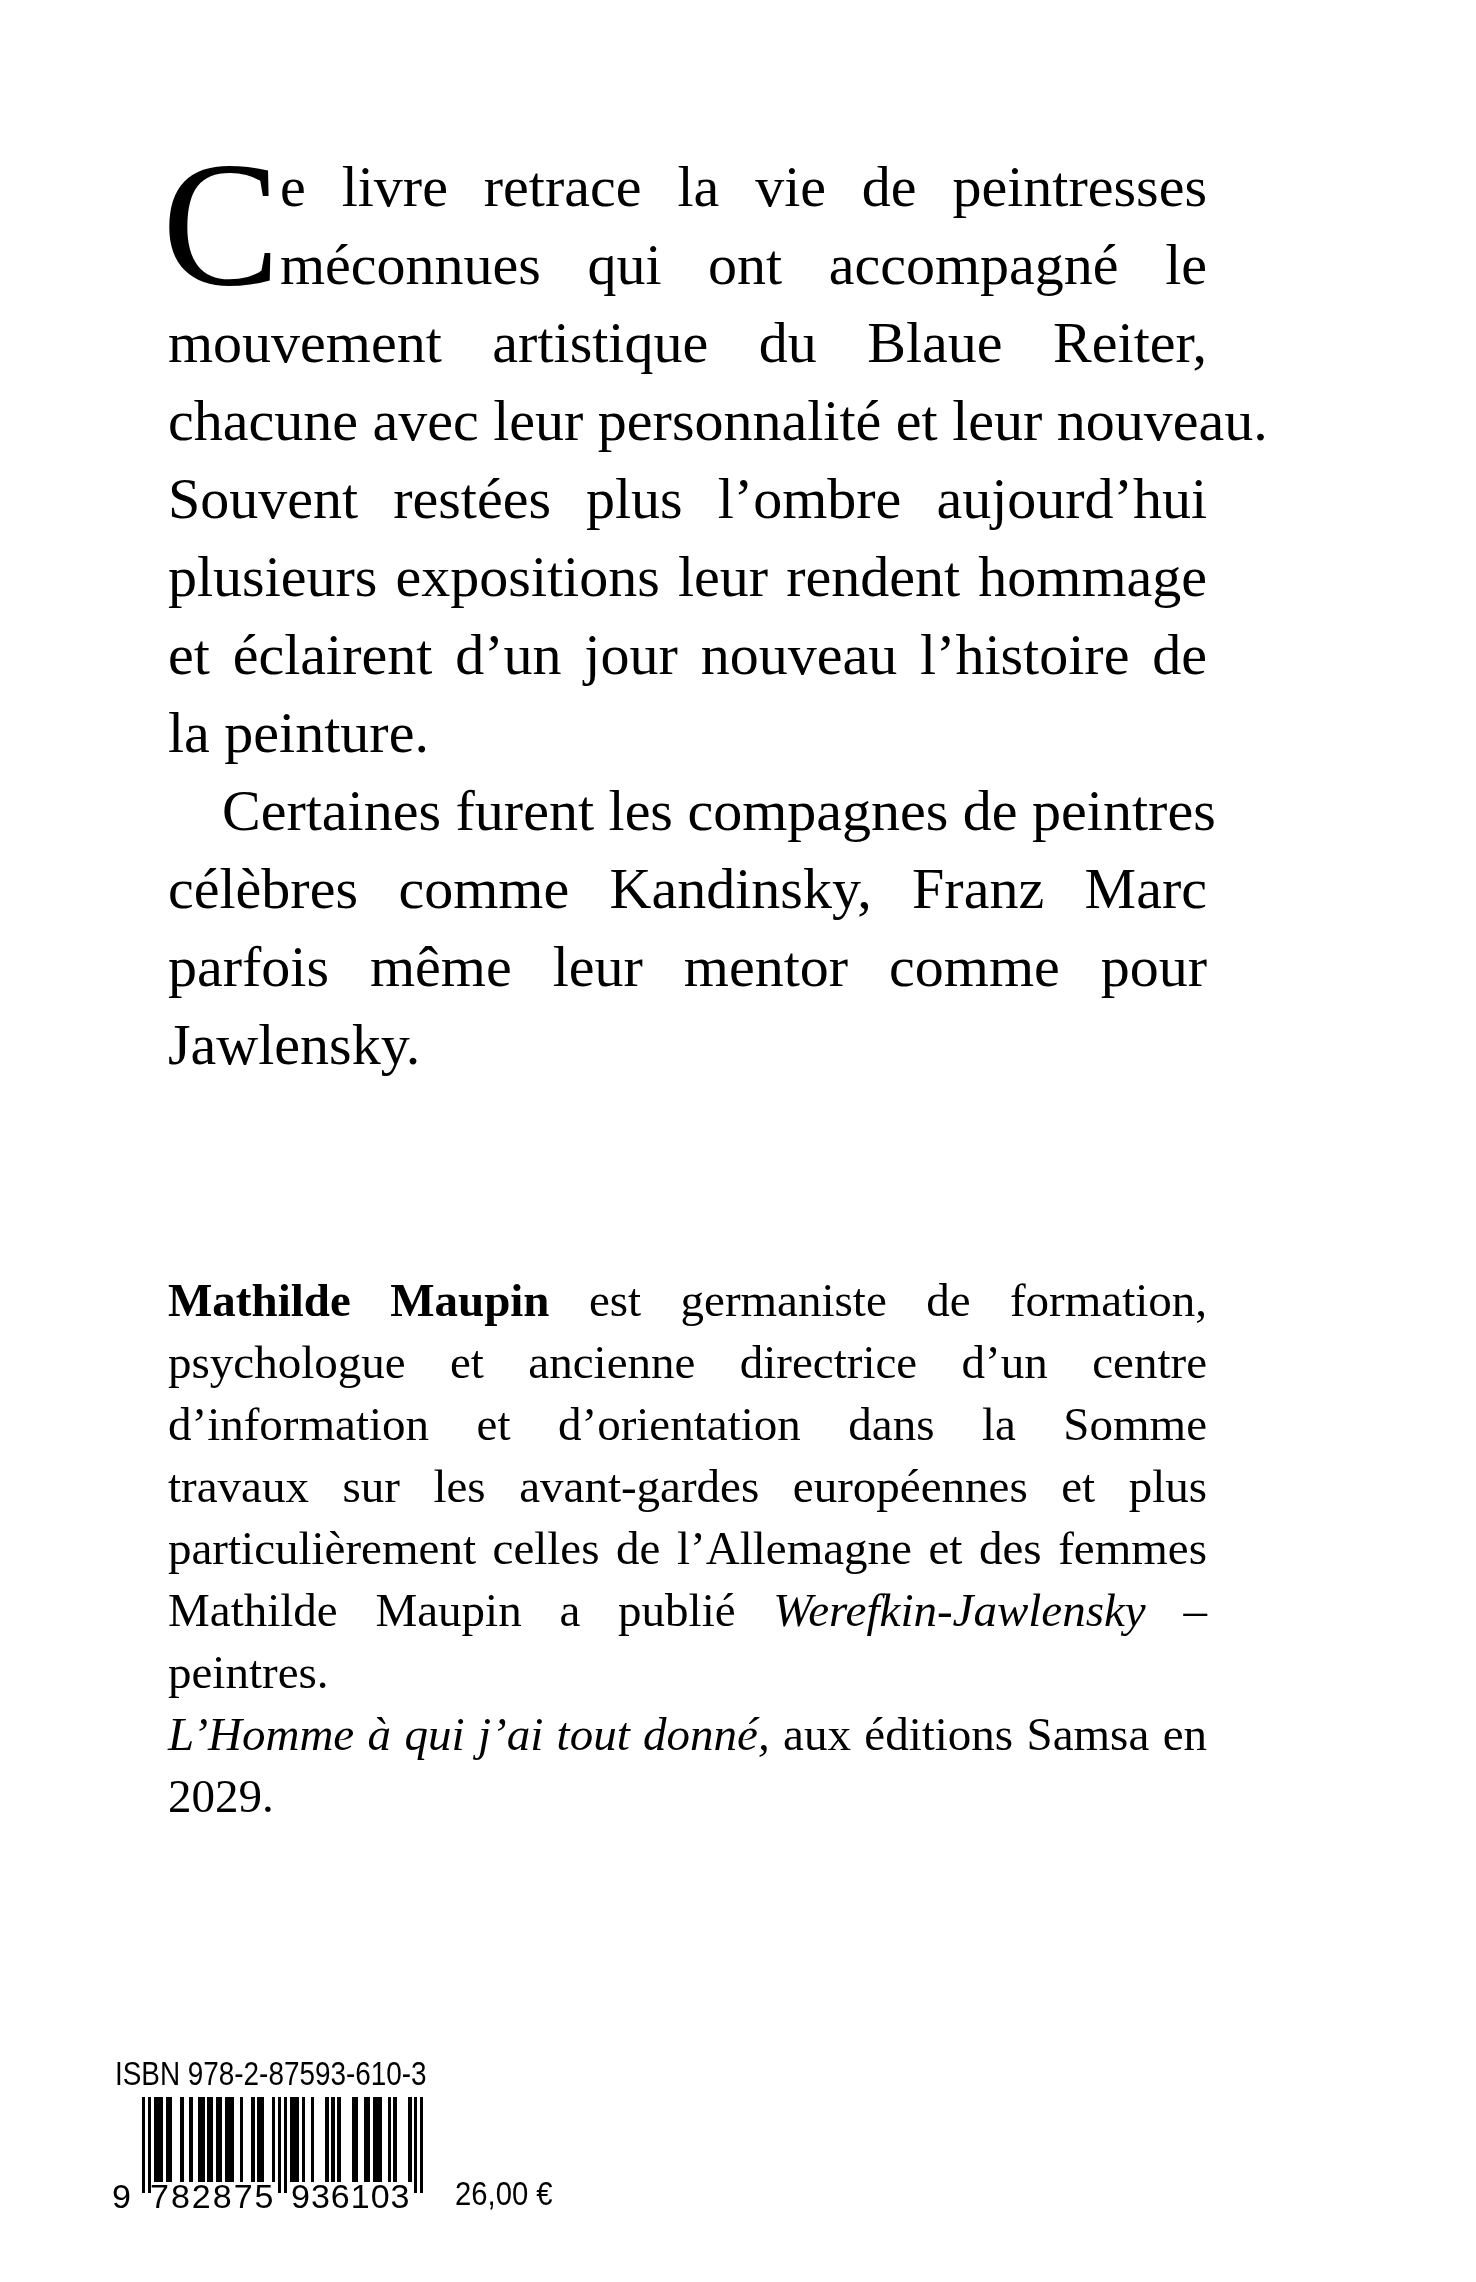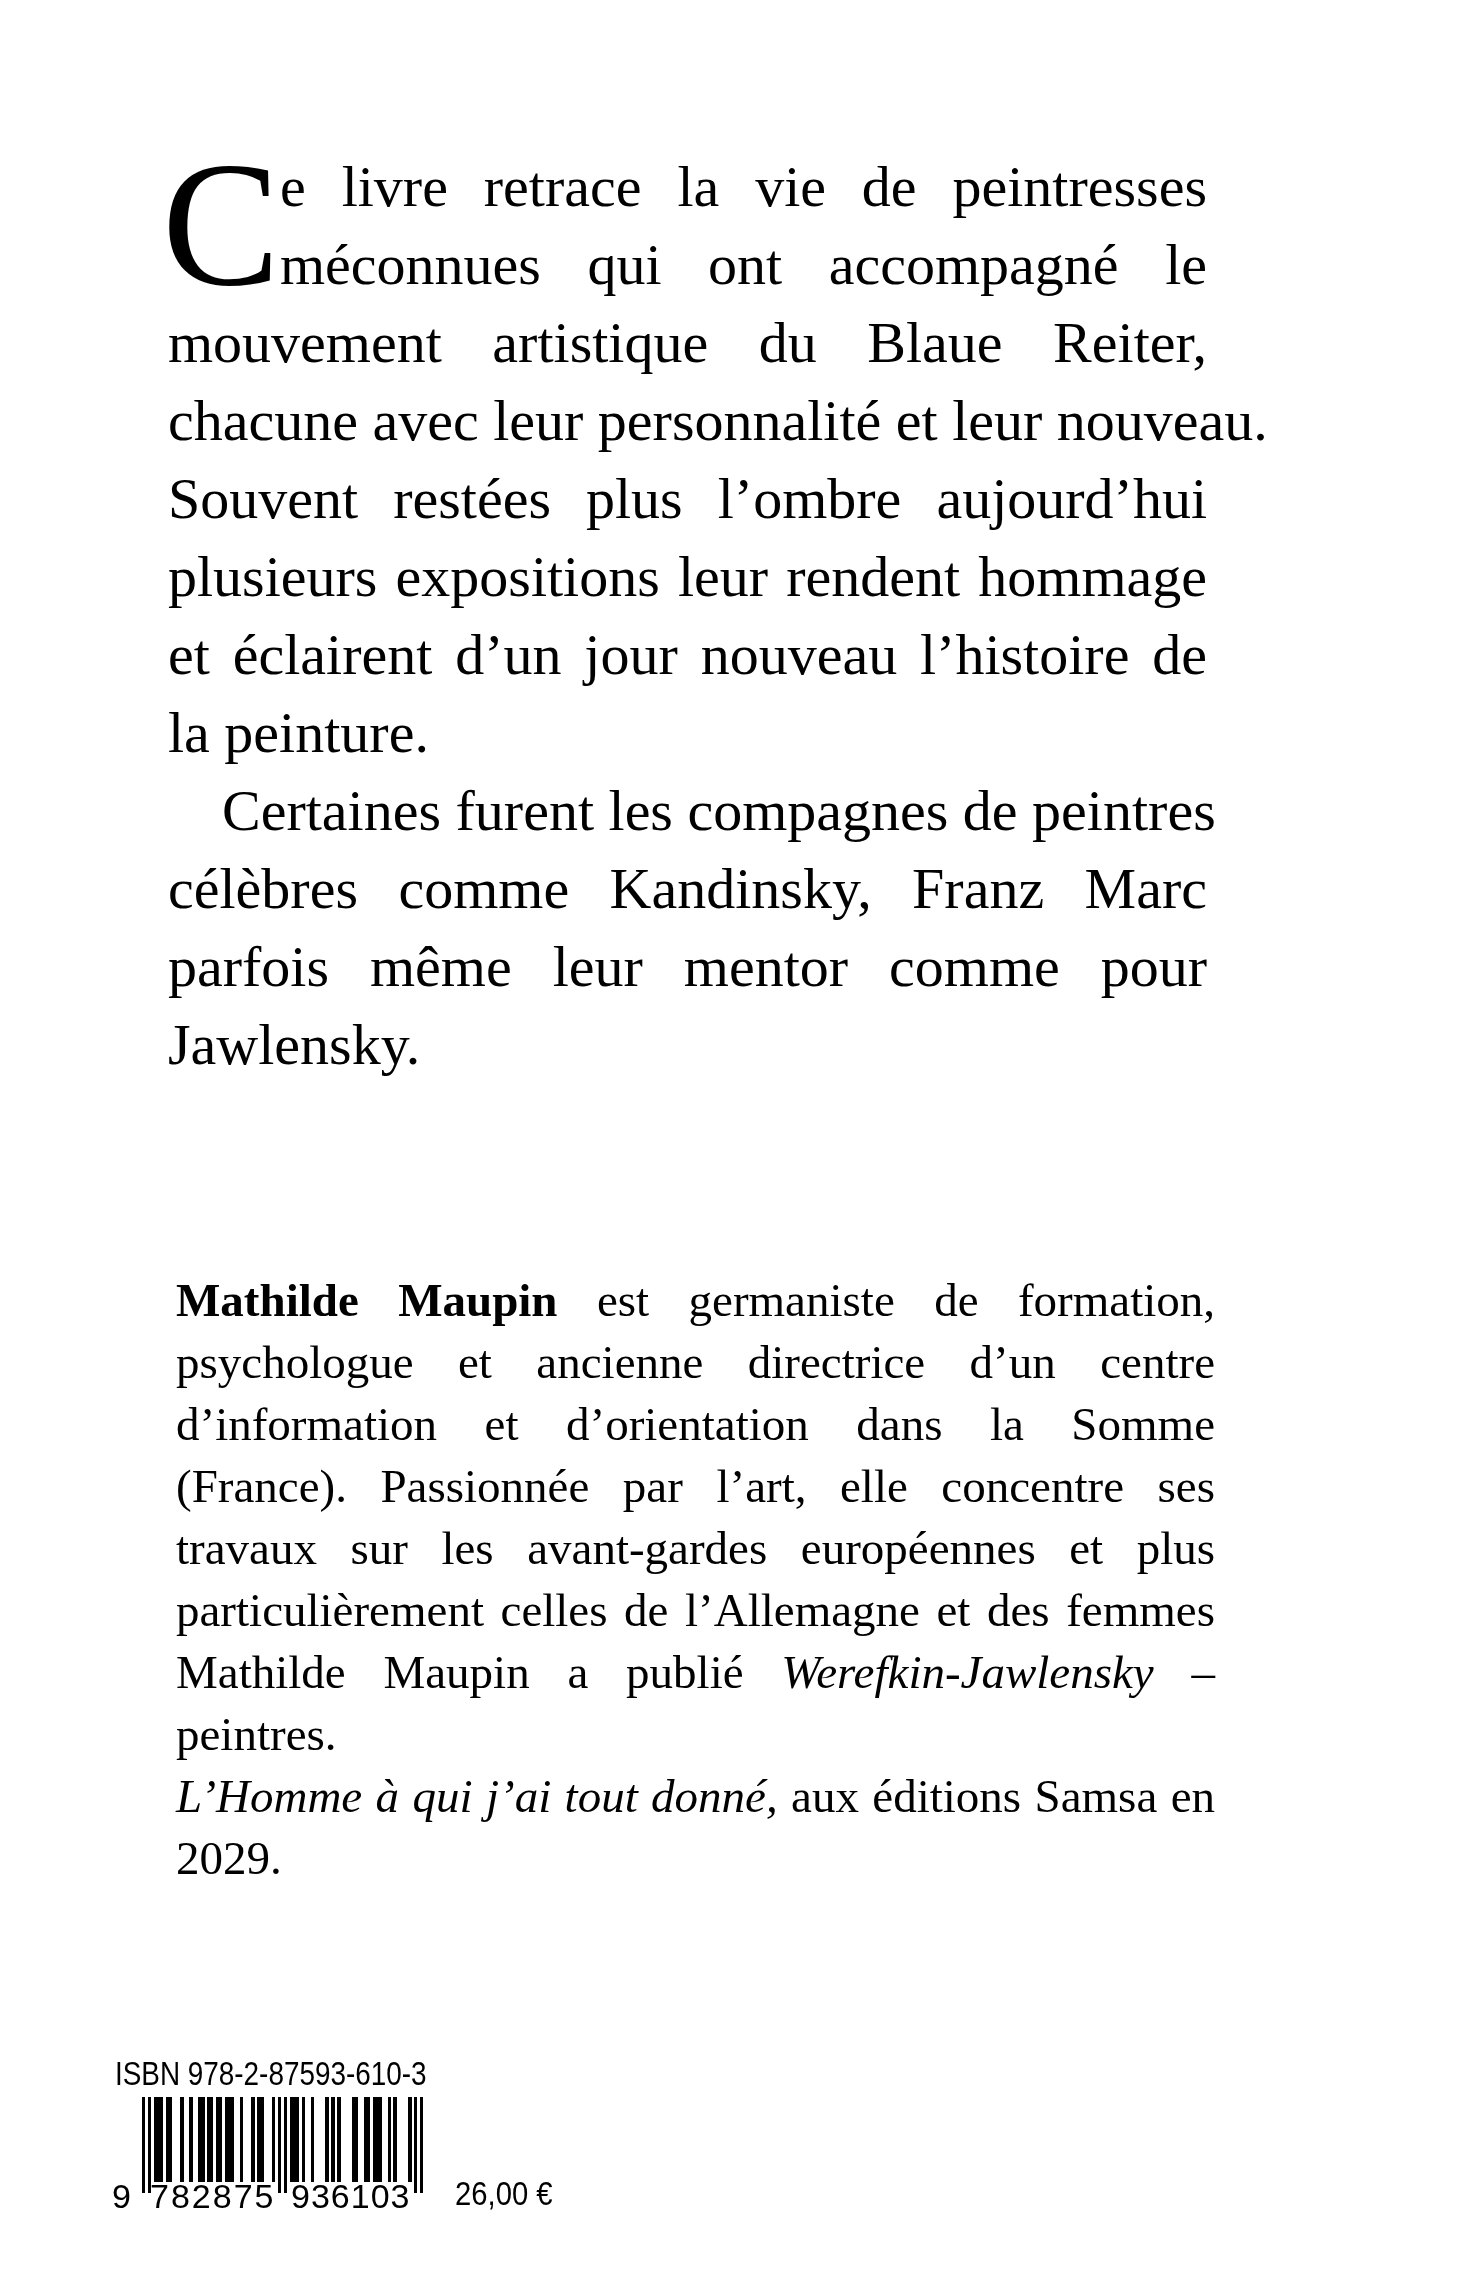--- a/index.html
+++ b/index.html
@@ -40,21 +40,21 @@
     top: 136px;
     font-size: 177px;
     line-height: 177px;
     font-family: "Liberation Serif", serif;
     color: #000;
   }
 
   
   .bio {
     position: absolute;
-    left: 176px;
+    left: 168px;
     top: 1269px;
     width: 1039px;
   }
   .bioline {
     height: 62px;
     line-height: 62px;
     font-size: 47px;
     text-align: justify;
     text-align-last: justify;
     white-space: nowrap;
@@ -130,21 +130,20 @@
     <div class="line indent">Certaines furent les compagnes de peintres</div>
     <div class="line">célèbres comme Kandinsky, Franz Marc</div>
     <div class="line">parfois même leur mentor comme pour</div>
     <div class="line endpara">Jawlensky.</div>
   </div>
 
   <div class="bio">
     <div class="bioline"><b>Mathilde Maupin</b><span> est germaniste de formation,</span></div>
     <div class="bioline">psychologue et ancienne directrice d’un centre</div>
     <div class="bioline">d’information et d’orientation dans la Somme</div>
-    <div class="bioline">(France). Passionnée par l’art, elle concentre ses</div>
     <div class="bioline">travaux sur les avant-gardes européennes et plus</div>
     <div class="bioline">particulièrement celles de l’Allemagne et des femmes</div>
     <div class="bioline"><span>Mathilde Maupin a publié </span><i>Werefkin-Jawlensky –</i></div>
     <div class="bioline endpara">peintres.</div>
     <div class="bioline"><i>L’Homme à qui j’ai tout donné,</i><span> aux éditions Samsa en</span></div>
     <div class="bioline endpara">2029.</div>
   </div>
 
   <div class="isbn-label">ISBN 978-2-87593-610-3</div>
 

